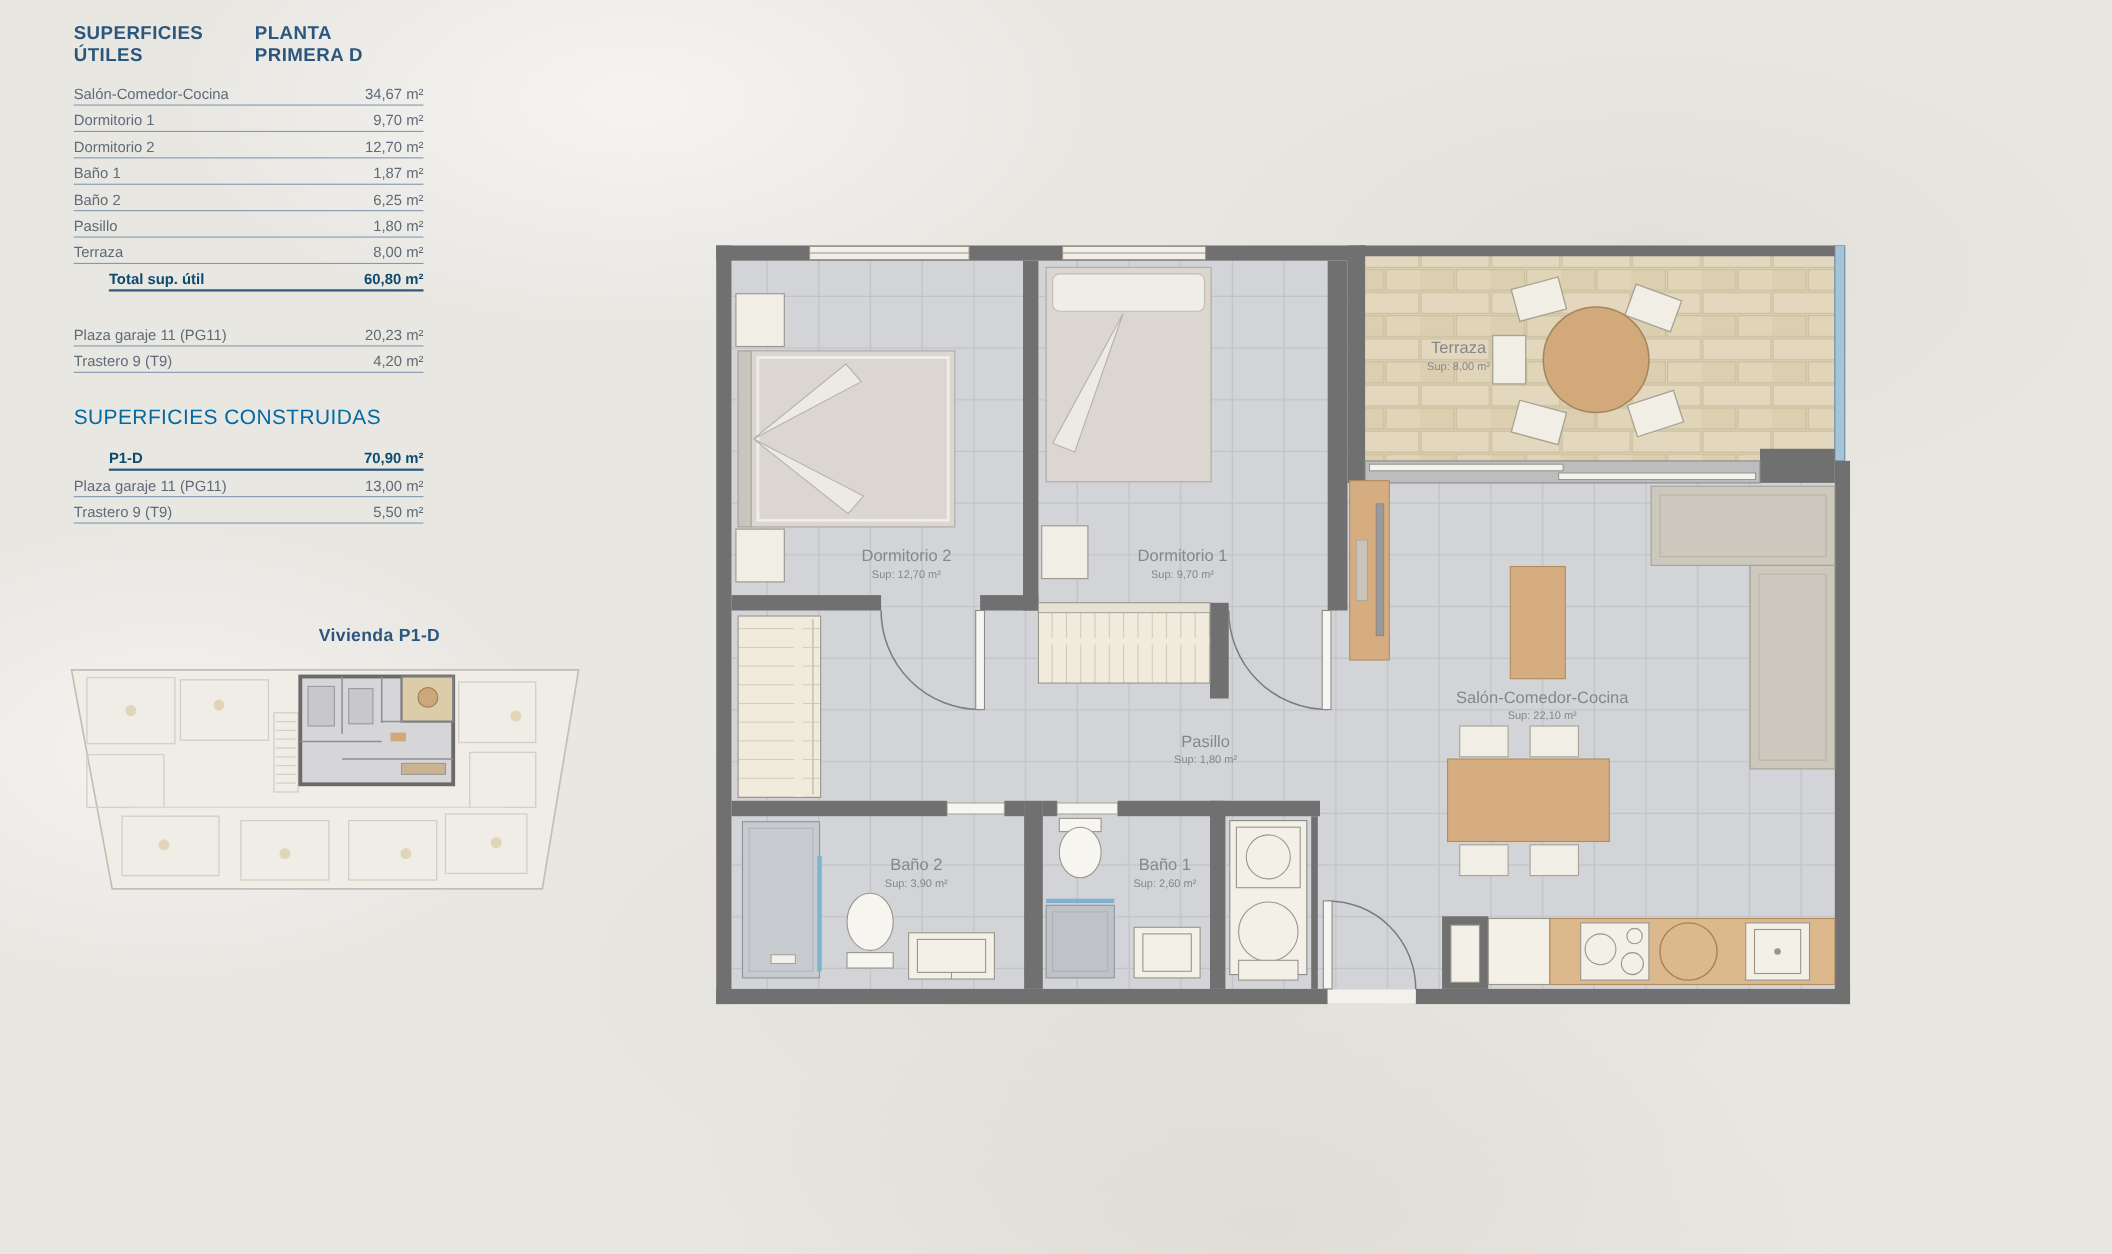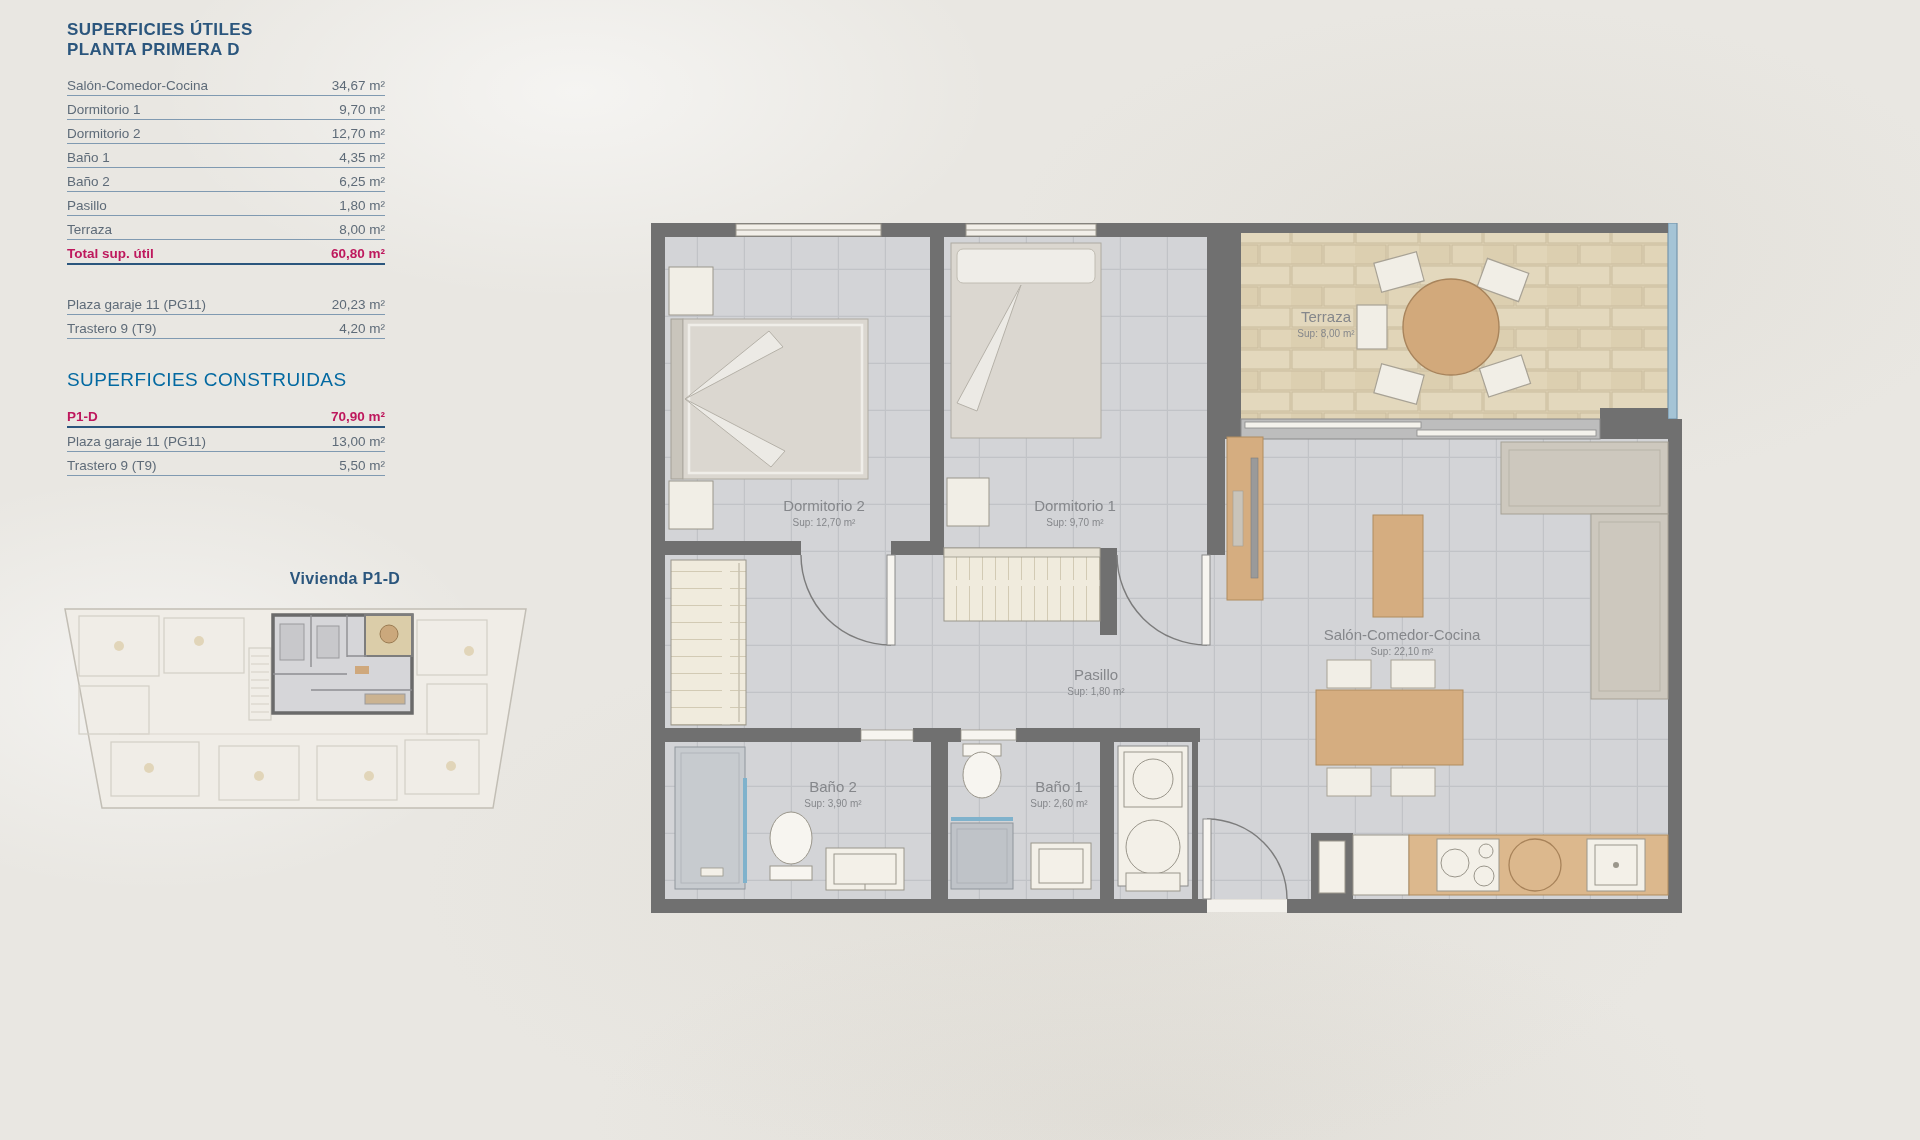--- a/index.html
+++ b/index.html
@@ -10,26 +10,26 @@
     background-image:
       radial-gradient(ellipse 600px 300px at 30% 8%, rgba(255,255,255,.55), transparent 70%),
       radial-gradient(ellipse 700px 350px at 78% 22%, rgba(213,209,199,.35), transparent 70%),
       radial-gradient(ellipse 900px 400px at 55% 78%, rgba(216,212,203,.40), transparent 70%),
       radial-gradient(ellipse 500px 300px at 8% 60%, rgba(255,255,255,.50), transparent 70%),
       radial-gradient(ellipse 800px 300px at 60% 98%, rgba(208,204,195,.35), transparent 70%);
   }
   
   .panel{position:absolute;left:67px;top:20px;width:318px;}
   .panel-head{display:flex;justify-content:space-between;align-items:baseline;
-    color:#2b567d;font-size:17px;font-weight:bold;letter-spacing:.4px;margin-bottom:12px;flex-direction:column;}
+    color:#2b567d;font-size:17px;font-weight:bold;letter-spacing:.4px;margin-bottom:12px;}
   .srow{display:flex;justify-content:space-between;align-items:flex-end;
     height:21px;border-bottom:1px solid #809ab1;
     color:#5e6b78;font-size:13.5px;padding-bottom:2px;}
   .srow .rvalue{text-align:right;}
-  .srow.total{color:#be185d;font-weight:bold;border-bottom:2.5px solid #2b567d;}
+  .srow.total{color:#0c4a6e;font-weight:bold;border-bottom:2.5px solid #2b567d;margin-left:32px;}
   .gap26{height:26px;}
   .section-title{color:#0369a1;font-size:19px;font-weight:normal;letter-spacing:.4px;margin:4px 0 12px 0;}
   .mini-title{position:absolute;left:230px;top:570px;width:230px;text-align:center;
     color:#2b567d;font-size:16px;font-weight:600;letter-spacing:.3px;}
   
   .plan{position:absolute;left:651px;top:223px;width:1031px;height:690px;}
   .plan svg{position:absolute;left:0;top:0;}
   .room-label{position:absolute;text-align:center;color:#85878b;font-size:15px;line-height:1.3;}
   .room-label .sup{font-size:10px;}
   .mini-plan{position:absolute;left:49px;top:606px;width:478px;height:205px;}
@@ -50,21 +50,21 @@
   <div class="srow">
     <span class="rlabel">Dormitorio 1</span>
     <span class="rvalue">9,70 m²</span>
   </div>
   <div class="srow">
     <span class="rlabel">Dormitorio 2</span>
     <span class="rvalue">12,70 m²</span>
   </div>
   <div class="srow">
     <span class="rlabel">Baño 1</span>
-    <span class="rvalue">4,35 m²</span>
+    <span class="rvalue">1,87 m²</span>
   </div>
   <div class="srow">
     <span class="rlabel">Baño 2</span>
     <span class="rvalue">6,25 m²</span>
   </div>
   <div class="srow">
     <span class="rlabel">Pasillo</span>
     <span class="rvalue">1,80 m²</span>
   </div>
   <div class="srow">

